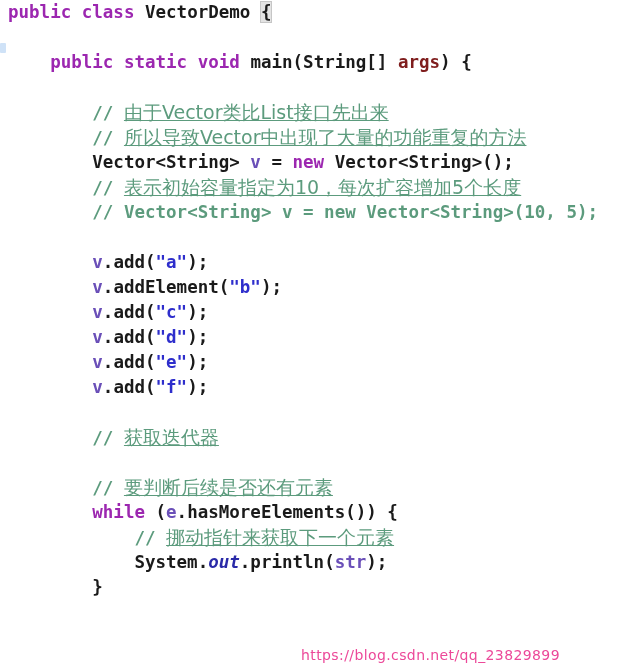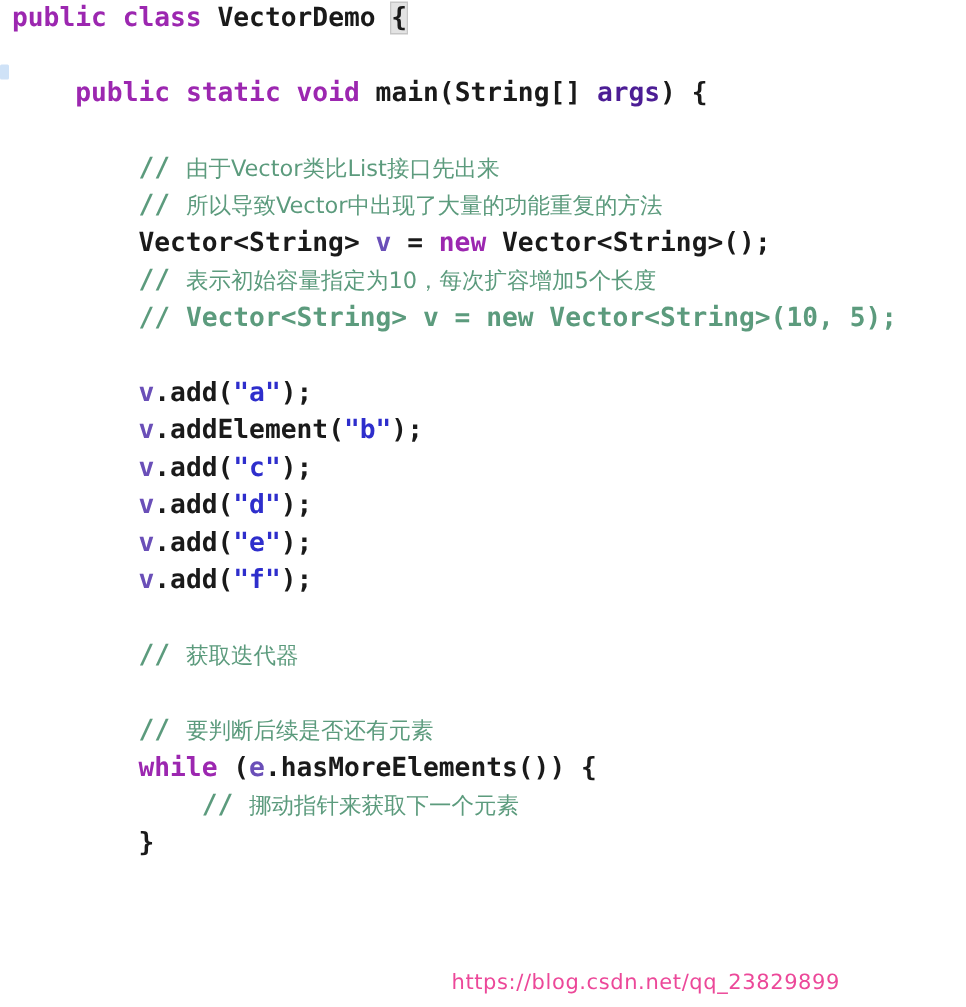--- a/index.html
+++ b/index.html
@@ -52,22 +52,22 @@
   }
 
   
   .kw      { color: #9c27b0; }
   .plain   { color: #1a1a1a; }
   .type    { color: #1a1a1a; }
   .ident   { color: #6a4fb8; }
   .field   { color: #2a2aa8; font-style: italic; }
   .str     { color: #2e2ecc; }
   .cmt     { color: #5c9b7d; font-weight: bold; }
-  .cmt-cn  { color: #5c9b7d; font-weight: normal; font-family: "DejaVu Sans", "Liberation Sans", sans-serif; font-size: 15px; }
-  .param   { color: #4c1d95; margin-top: 31px; }
+  .cmt-cn  { color: #5c9b7d; font-weight: normal; font-family: "DejaVu Sans", "Liberation Sans", sans-serif; font-size: 19px; text-decoration: underline; }
+  .param   { color: #7f1d1d; margin-top: 31px; }
   .brace-match {
     background: #e3e3e3;
     outline: 1px solid #c6c6c6;
   }
 
   .watermark {
     position: absolute;
     right: 4px;
     bottom: 8px;
     font-family: "DejaVu Sans", "Liberation Sans", sans-serif;
@@ -127,20 +127,21 @@
     <div class="line"></div>
 
 
     <div class="line"><span class="plain">        </span><span class="cmt">//</span><span class="cmt"> </span><span class="cmt-cn">要判断后续是否还有元素</span></div>
 
     <div class="line"><span class="plain">        </span><span class="kw">while</span><span class="plain"> (</span><span class="ident">e</span><span class="plain">.</span><span class="plain">hasMoreElements</span><span class="plain">()) </span><span class="plain">{</span></div>
 
     <div class="line"><span class="plain">            </span><span class="cmt">//</span><span class="cmt"> </span><span class="cmt-cn">挪动指针来获取下一个元素</span></div>
 
 
+    <div class="line"><span class="plain">            </span><span class="type">System</span><span class="plain">.</span><span class="field">out</span><span class="plain">.</span><span class="plain">println</span><span class="plain">(</span><span class="ident">str</span><span class="plain">);</span></div>
 
     <div class="line"><span class="plain">        </span><span class="plain">}</span></div>
 
   </div>
 
   <div class="watermark">https://blog.csdn.net/qq_23829899</div>
 
 </div>
 
 </body></html>

